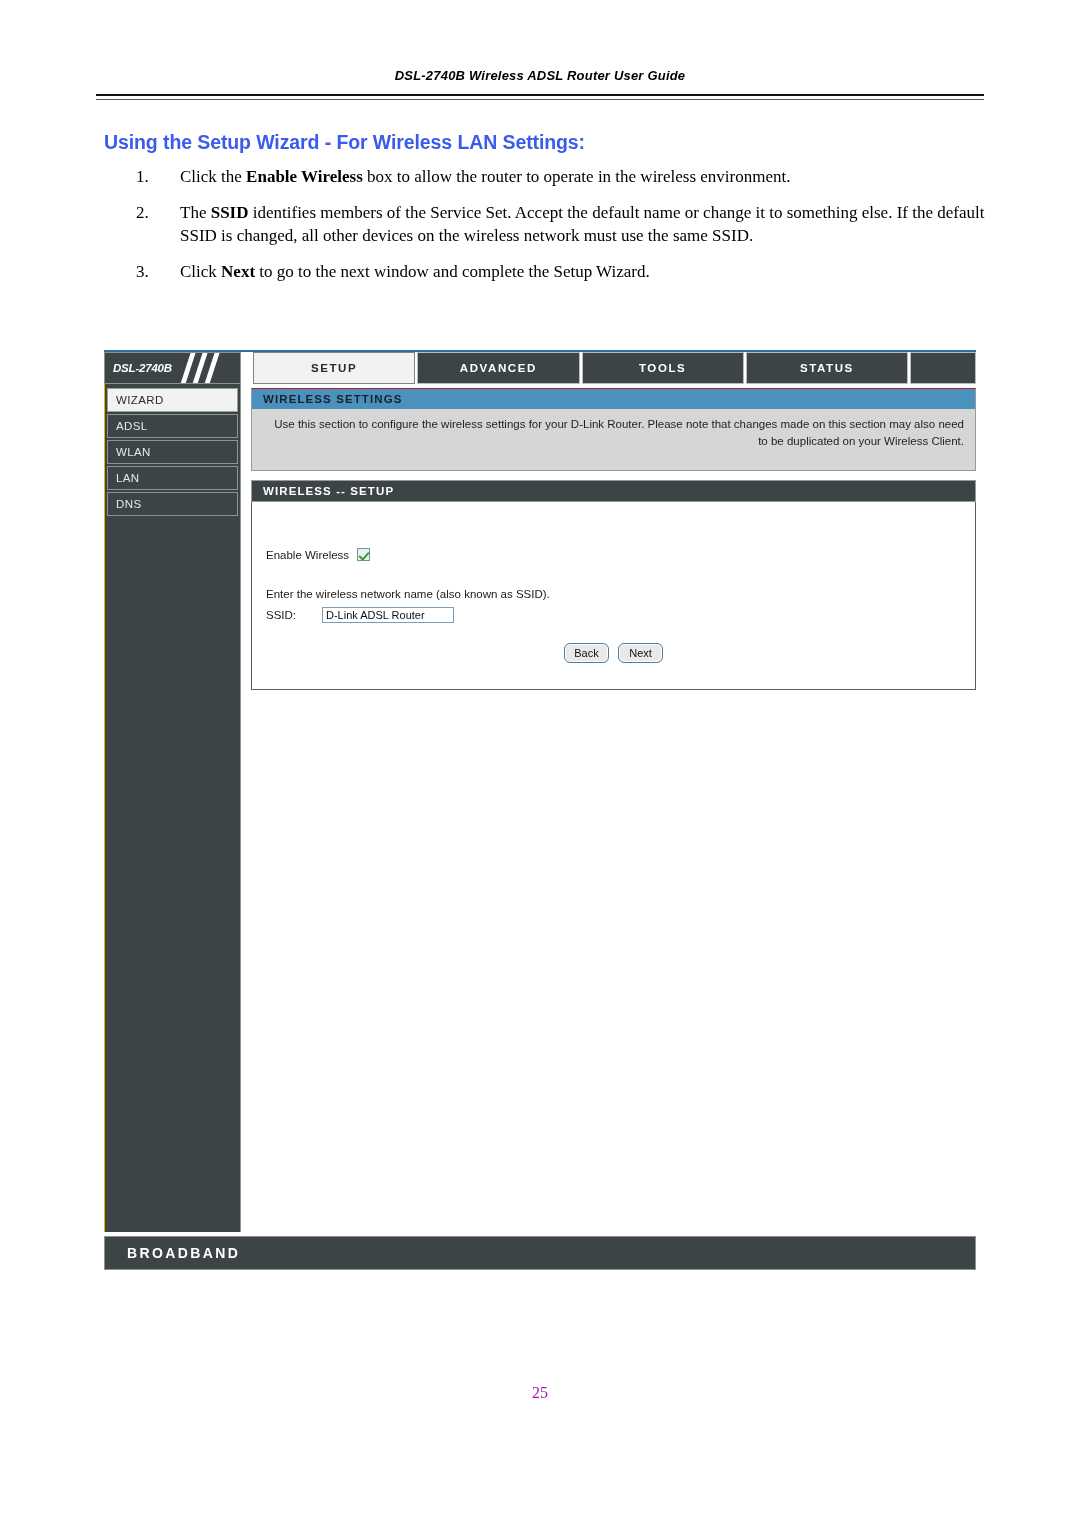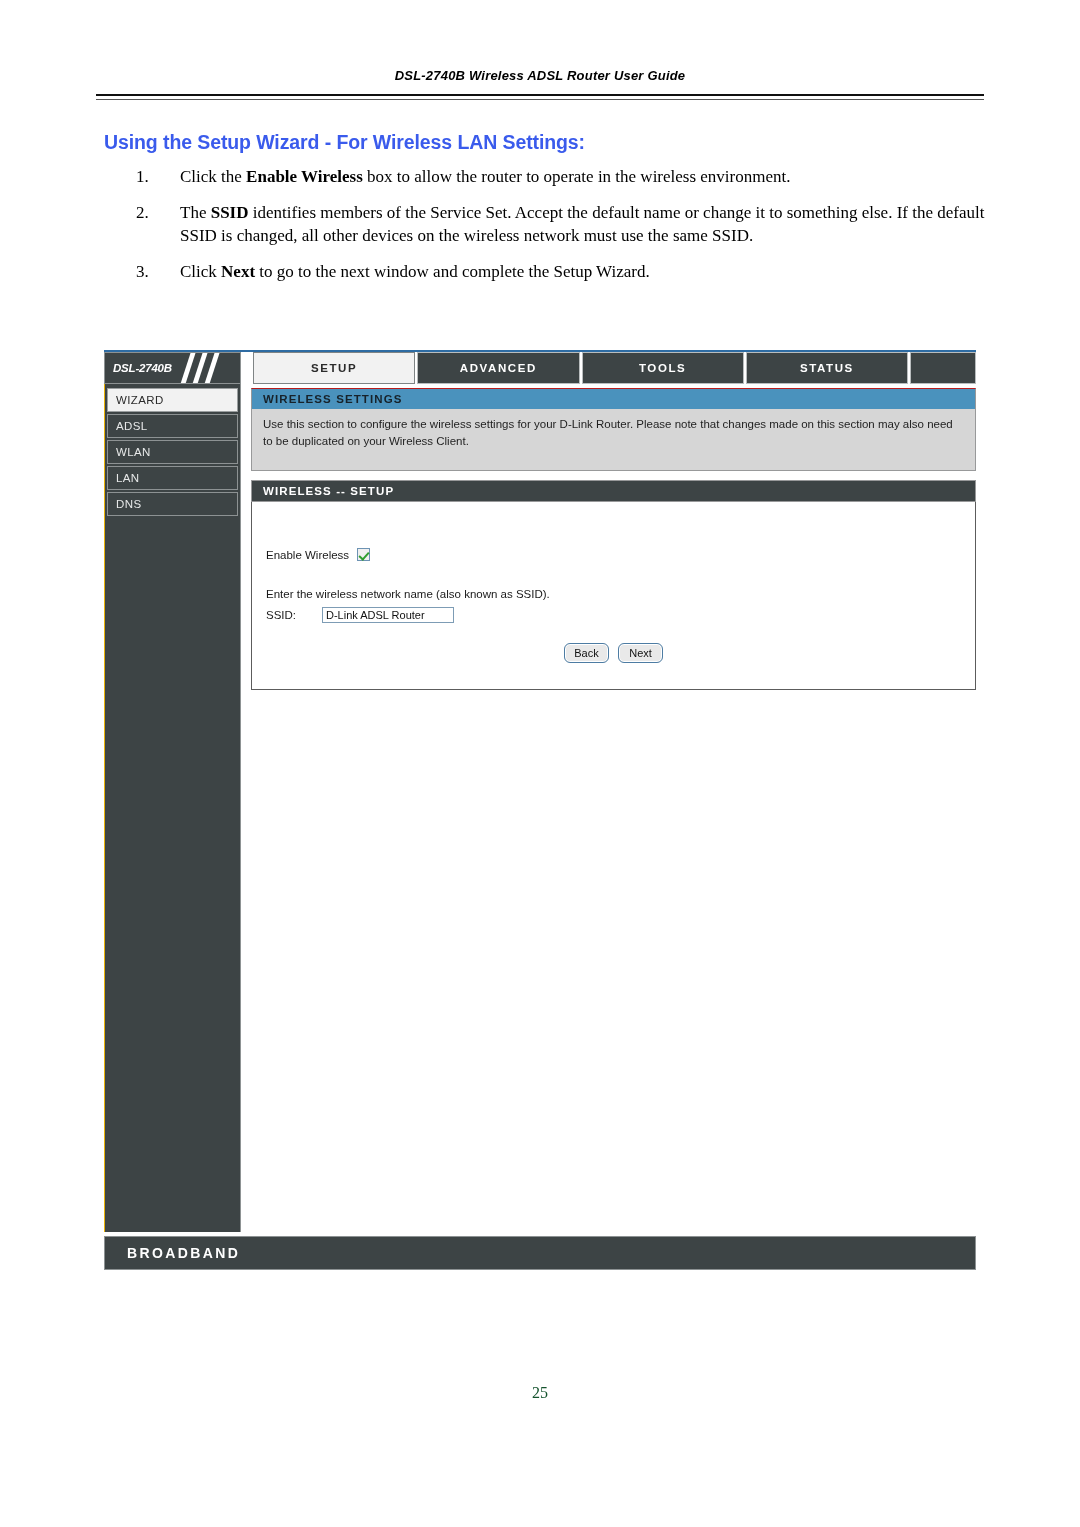--- a/index.html
+++ b/index.html
@@ -224,20 +224,21 @@
     background: #d6d6d6;
     border: 1px solid #98999a;
     border-top: none;
     box-sizing: border-box;
     min-height: 62px;
     padding: 7px 11px 10px 11px;
     font-family: "Liberation Sans", sans-serif;
     font-size: 11.5px;
     line-height: 1.45;
     color: #1f1f1f;
+    text-align: right;
   }
 
   .panel-dark-head {
     margin-top: 9px;
     height: 22px;
     background: #3d4445;
     border: 1px solid #98999a;
     box-sizing: border-box;
     display: flex;
     align-items: center;
@@ -369,21 +370,21 @@
   }
 
   
   .page-number {
     position: absolute;
     left: 0;
     top: 1384px;
     width: 1080px;
     text-align: center;
     font-size: 16px;
-    color: #14532d;
+    color: #a21caf;
   }
 </style>
 </head>
 <body>
 
 <div class="page-header">
   <div class="title">DSL-2740B Wireless ADSL Router User Guide</div>
 </div>
 <div class="header-rule"></div>
 

